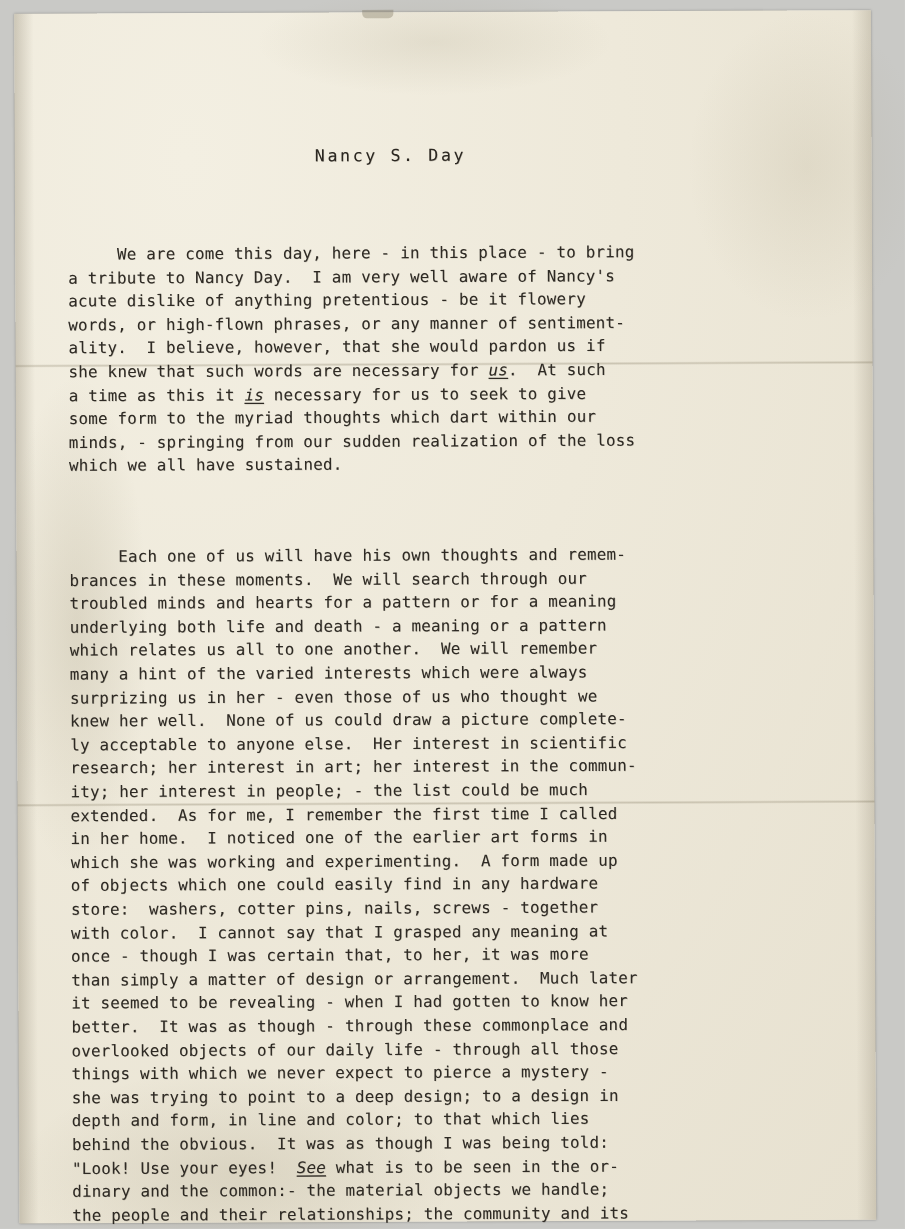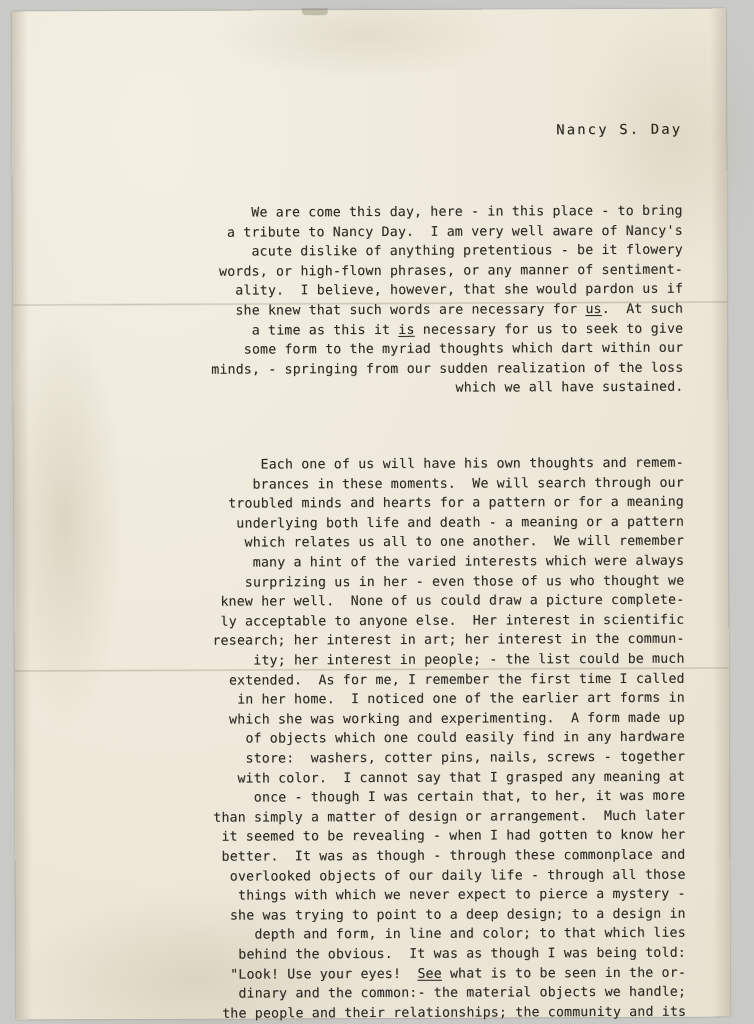--- a/index.html
+++ b/index.html
@@ -6,21 +6,20 @@
     margin: 0;
     padding: 0;
     background: #cfcfcd;
   }
   #page {
     position: relative;
     width: 754px;
     height: 1024px;
     overflow: hidden;
     background: #c9c9c6;
-    text-align: right;
   }
   
   #sheet {
     position: absolute;
     left: 14px;
     top: 10px;
     width: 714px;
     height: 1008px;
     background:
       radial-gradient(ellipse at 20% 12%, #f3efe2 0%, #eee9da 45%, #e7e1d0 100%);
@@ -90,21 +89,21 @@
     margin: 0 0 22px 0;
     padding-left: 206px;
     font-weight: normal;
     color: #2b2721;
     text-shadow: 0.4px 0.3px 0 rgba(60,54,44,0.35);
   }
   .para {
     margin: 0 0 17px 0;
     white-space: pre-wrap;
   }
-  u.ul { text-decoration: underline; text-underline-offset: 2px; }
+  u.ul { text-decoration: underline; text-underline-offset: 2px; font-style: italic; }
 </style>
 </head>
 <body>
 
 <div id="page">
   <div id="sheet">
     <div class="stain s1"></div>
     <div class="stain s2"></div>
     <div class="stain s3"></div>
     <div class="stain s4"></div>

